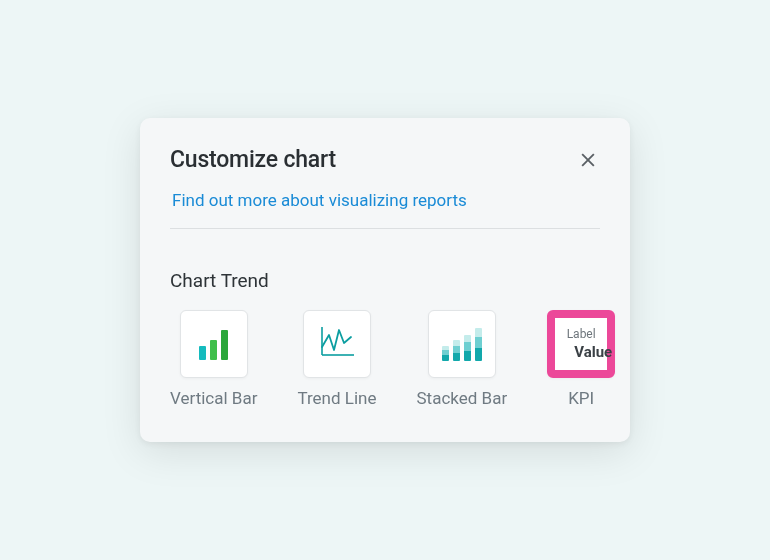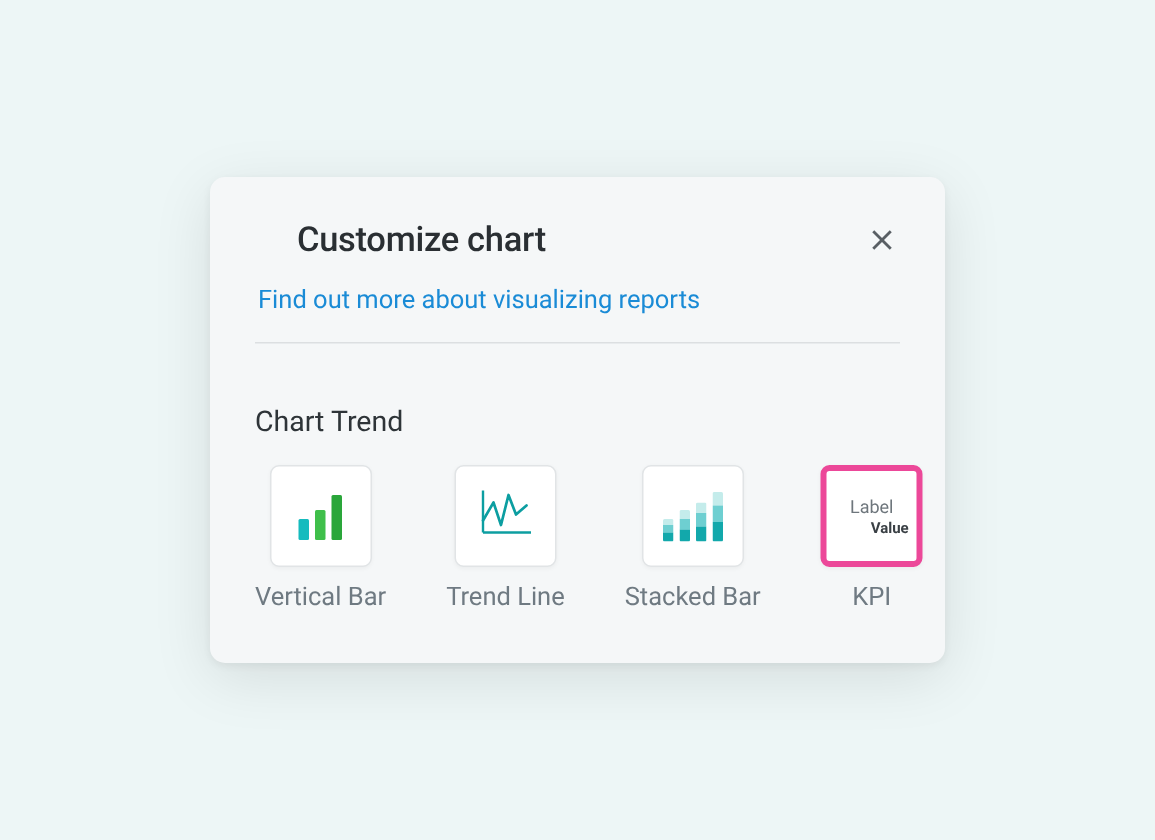--- a/index.html
+++ b/index.html
@@ -21,21 +21,20 @@
       background: #f5f7f8;
       border-radius: 10px;
       box-shadow: 0 10px 40px rgba(0,0,0,0.10), 0 2px 6px rgba(0,0,0,0.06);
       padding: 28px 30px 34px 30px;
       position: relative;
     }
     .dialog-header {
       display: flex;
       align-items: flex-start;
       justify-content: space-between;
-      margin-left: 28px;
     }
     .dialog-title {
       font-size: 23px;
       font-weight: 500;
       color: #2a2f33;
       letter-spacing: -0.2px;
     }
     .close-btn {
       background: none;
       border: none;
@@ -90,21 +89,21 @@
       height: 68px;
       background: #ffffff;
       border-radius: 6px;
       border: 1px solid #e1e4e6;
       box-shadow: 0 1px 3px rgba(0,0,0,0.04);
       display: flex;
       align-items: center;
       justify-content: center;
     }
     .tile.selected {
-      border: 4px solid #ec4899;
+      border: 8px solid #ec4899;
     }
     .option-label {
       margin-top: 10px;
       font-size: 17px;
       color: #6f7a82;
       white-space: nowrap;
     }
     
     .vbar-icon {
       display: flex;
@@ -141,21 +140,21 @@
     
     .kpi-inner {
       text-align: center;
     }
     .kpi-label {
       font-size: 12px;
       color: #6e767c;
       font-weight: 400;
     }
     .kpi-value {
-      font-size: 10px;
+      font-size: 15px;
       color: #3a4045;
       font-weight: 700;
       margin-top: 2px;
       margin-left: 24px;
     }
   </style>
 </head>
 <body>
 
 <div class="dialog">

